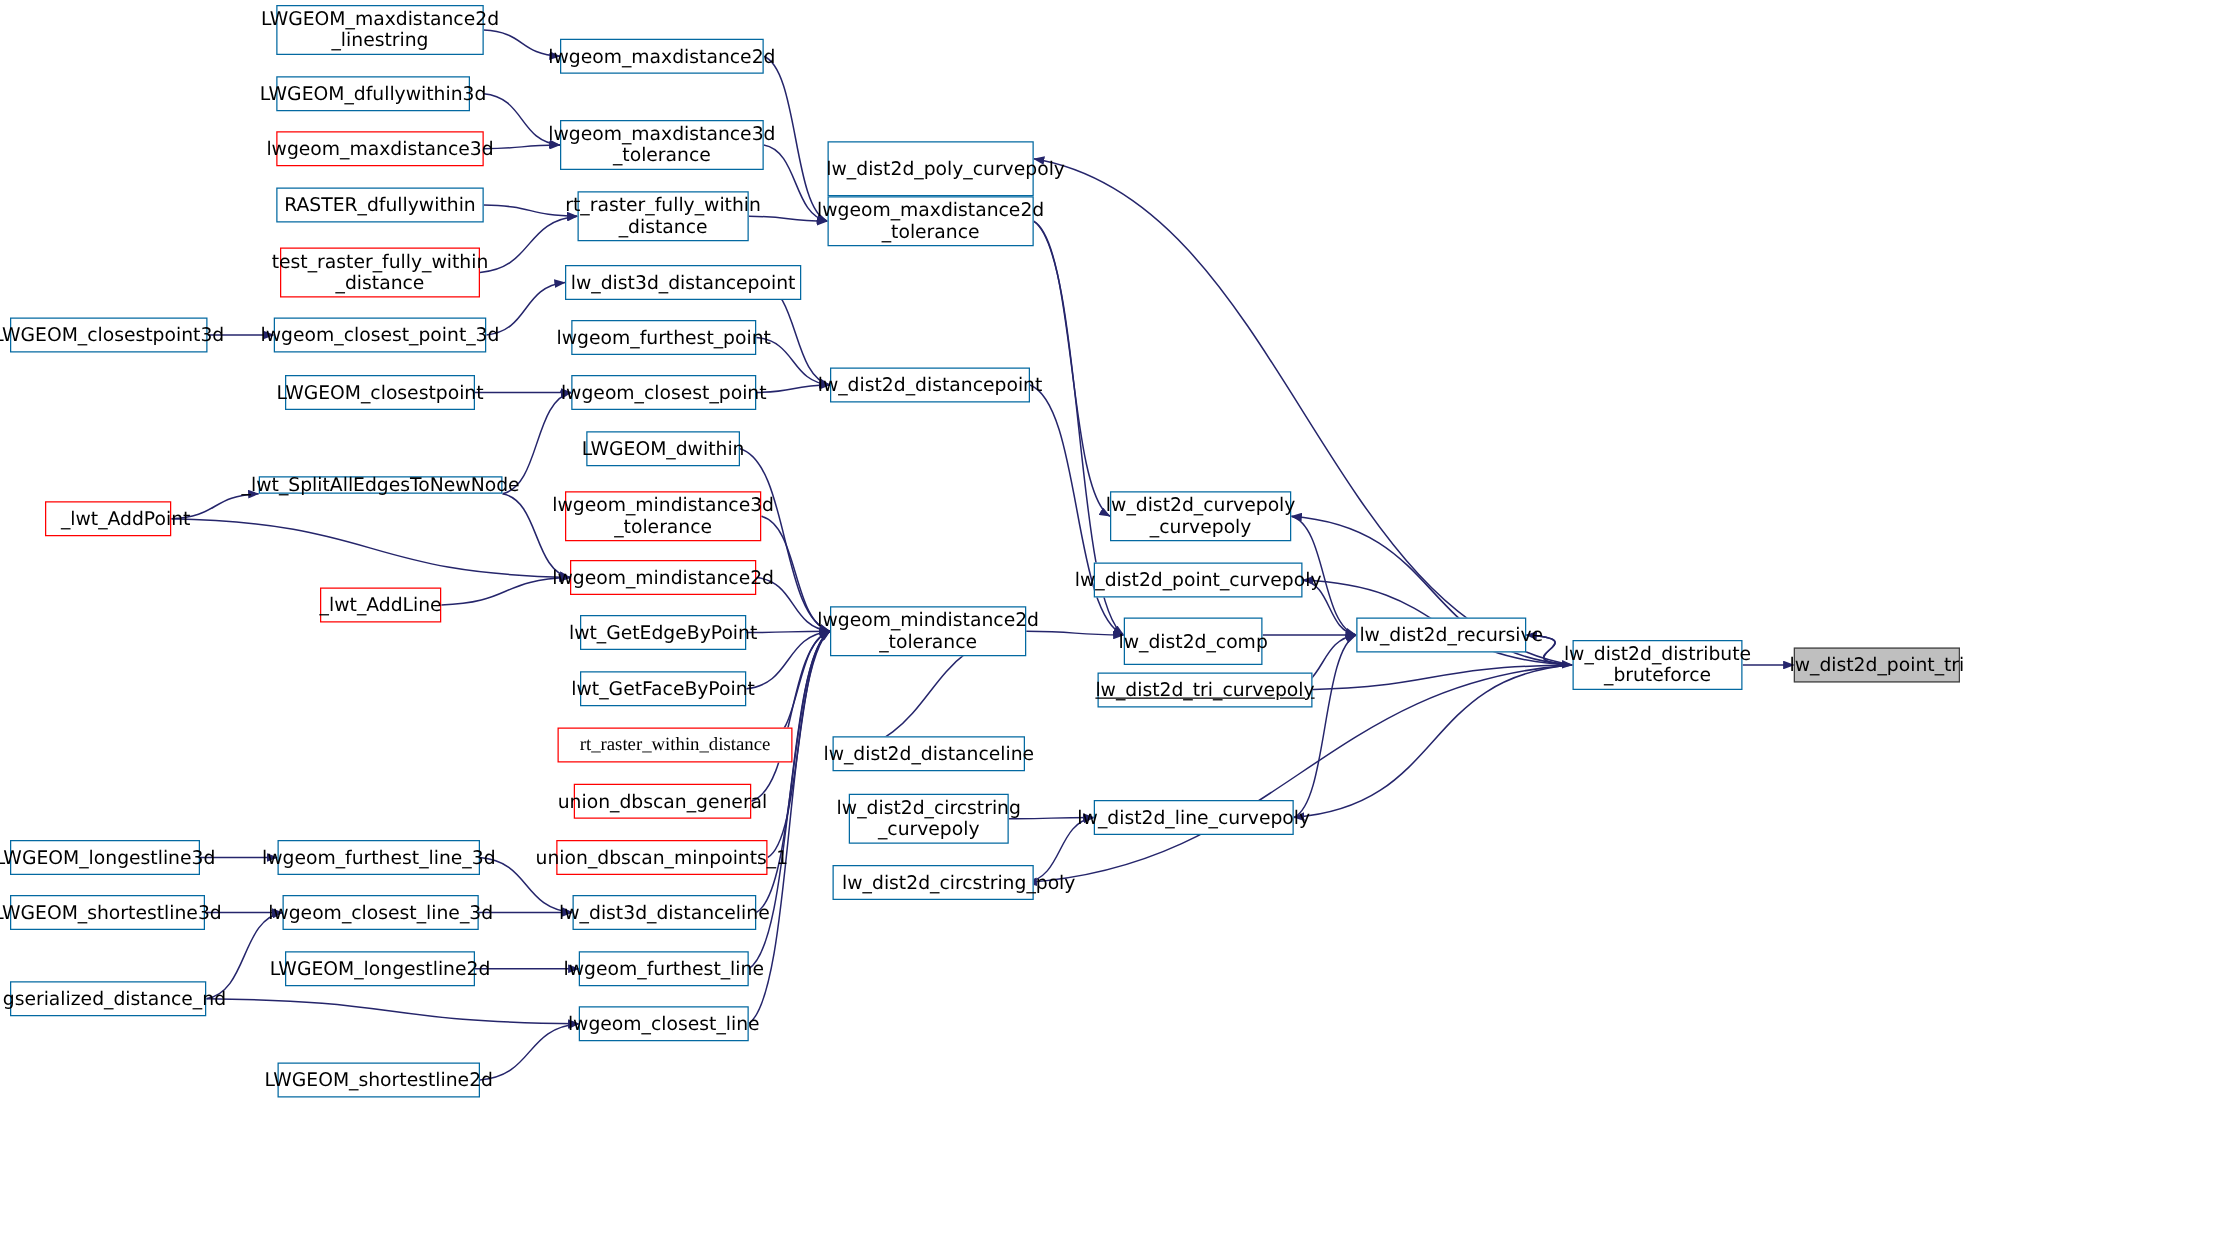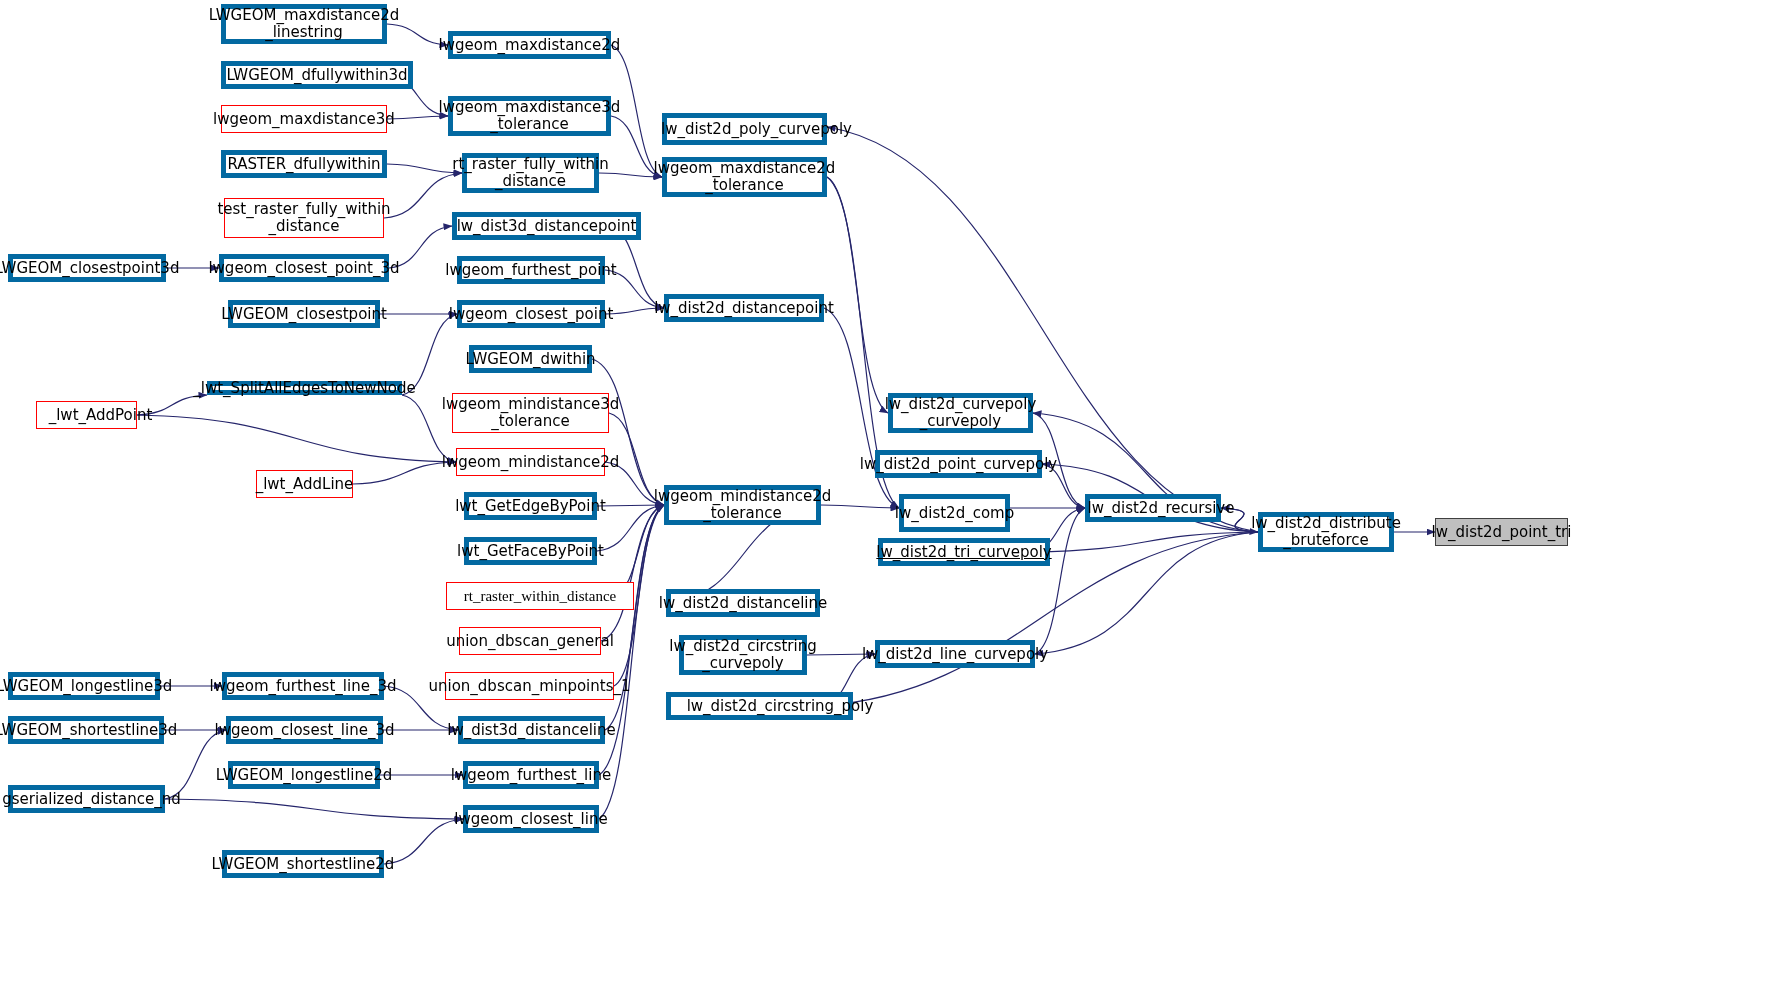--- a/index.html
+++ b/index.html
@@ -14,21 +14,21 @@
   }
   svg#edges{position:absolute;left:0;top:0;width:1781px;height:999px;}
   .node{
     position:absolute;
     box-sizing:border-box;
     display:flex;
     align-items:center;
     justify-content:center;
     text-align:center;
     background:#ffffff;
-    border:5px solid #0369a1;
+    border:1px solid #0369a1;
     color:#000000;
     font-size:15px;
     line-height:17px;
     letter-spacing:0px;
     white-space:pre-line;
     z-index:5;
   }
   .node.red{border:1.5px solid #ff0000;}
   .node.current{background:#bfbfbf;border:1px solid #404040;}
 </style>
@@ -101,28 +101,28 @@
         <path d="M384,864 C427.45,860.4 419.55,822.6 463,819" fill="none" stroke="#25256b" stroke-width="1.2" marker-end="url(#arrow)"></path>
         <path d="M599,819 C634.75,793.88 628.25,530.12 664,505" fill="none" stroke="#25256b" stroke-width="1.2" marker-end="url(#arrow)"></path>
         <path d="M599,775 C634.75,753.4 628.25,526.6 664,505" fill="none" stroke="#25256b" stroke-width="1.2" marker-end="url(#arrow)"></path>
         <path d="M605,730 C637.45,712 631.55,523 664,505" fill="none" stroke="#25256b" stroke-width="1.2" marker-end="url(#arrow)"></path>
       </g>
   </svg>
   <div id="node-layer">
       <div class="node" style="left: 221px; top: 4px; width: 166px; height: 40px;">LWGEOM_maxdistance2d
 _linestring</div>
       <div class="node" style="left: 448px; top: 31px; width: 163px; height: 28px;">lwgeom_maxdistance2d</div>
-      <div class="node" style="left: 221px; top: 61px; width: 192px; height: 28px;">LWGEOM_dfullywithin3d</div>
+      <div class="node" style="left: 221px; top: 61px; width: 155px; height: 28px;">LWGEOM_dfullywithin3d</div>
       <div class="node" style="left: 448px; top: 96px; width: 163px; height: 40px;">lwgeom_maxdistance3d
 _tolerance</div>
       <div class="node red" style="left: 221px; top: 105px; width: 166px; height: 28px;">lwgeom_maxdistance3d</div>
       <div class="node" style="left: 221px; top: 150px; width: 166px; height: 28px;">RASTER_dfullywithin</div>
       <div class="node" style="left: 462px; top: 153px; width: 137px; height: 40px;">rt_raster_fully_within
 _distance</div>
-      <div class="node" style="left: 662px; top: 113px; width: 165px; height: 32px; padding-left: 24px;">lw_dist2d_poly_curvepoly</div>
+      <div class="node" style="left: 662px; top: 113px; width: 165px; height: 44px; padding-left: 24px;">lw_dist2d_poly_curvepoly</div>
       <div class="node" style="left: 662px; top: 157px; width: 165px; height: 40px;">lwgeom_maxdistance2d
 _tolerance</div>
       <div class="node red" style="left: 224px; top: 198px; width: 160px; height: 40px;">test_raster_fully_within
 _distance</div>
       <div class="node" style="left: 452px; top: 212px; width: 189px; height: 28px;">lw_dist3d_distancepoint</div>
       <div class="node" style="left: 8px; top: 254px; width: 158px; height: 28px;">LWGEOM_closestpoint3d</div>
       <div class="node" style="left: 219px; top: 254px; width: 170px; height: 28px;">lwgeom_closest_point_3d</div>
       <div class="node" style="left: 457px; top: 256px; width: 148px; height: 28px;">lwgeom_furthest_point</div>
       <div class="node" style="left: 228px; top: 300px; width: 152px; height: 28px;">LWGEOM_closestpoint</div>
       <div class="node" style="left: 457px; top: 300px; width: 148px; height: 28px;">lwgeom_closest_point</div>
@@ -149,21 +149,21 @@
       <div class="node" style="left: 878px; top: 538px; width: 172px; height: 28px; text-decoration: underline;">lw_dist2d_tri_curvepoly</div>
       <div class="node red" style="left: 446px; top: 582px; width: 188px; height: 28px; font-family: Liberation Serif, serif;">rt_raster_within_distance</div>
       <div class="node" style="left: 666px; top: 589px; width: 154px; height: 28px;">lw_dist2d_distanceline</div>
       <div class="node red" style="left: 459px; top: 627px; width: 142px; height: 28px;">union_dbscan_general</div>
       <div class="node" style="left: 679px; top: 635px; width: 128px; height: 40px;">lw_dist2d_circstring
 _curvepoly</div>
       <div class="node" style="left: 875px; top: 640px; width: 160px; height: 28px;">lw_dist2d_line_curvepoly</div>
       <div class="node red" style="left: 445px; top: 672px; width: 169px; height: 28px;">union_dbscan_minpoints_1</div>
       <div class="node" style="left: 8px; top: 672px; width: 152px; height: 28px;">LWGEOM_longestline3d</div>
       <div class="node" style="left: 222px; top: 672px; width: 162px; height: 28px;">lwgeom_furthest_line_3d</div>
-      <div class="node" style="left: 666px; top: 692px; width: 187px; height: 28px; padding-left: 41px;">lw_dist2d_circstring_poly</div>
+      <div class="node" style="left: 666px; top: 692px; width: 161px; height: 28px; padding-left: 41px;">lw_dist2d_circstring_poly</div>
       <div class="node" style="left: 8px; top: 716px; width: 156px; height: 28px;">LWGEOM_shortestline3d</div>
       <div class="node" style="left: 226px; top: 716px; width: 157px; height: 28px;">lwgeom_closest_line_3d</div>
       <div class="node" style="left: 458px; top: 716px; width: 147px; height: 28px;">lw_dist3d_distanceline</div>
       <div class="node" style="left: 228px; top: 761px; width: 152px; height: 28px;">LWGEOM_longestline2d</div>
       <div class="node" style="left: 463px; top: 761px; width: 136px; height: 28px;">lwgeom_furthest_line</div>
       <div class="node" style="left: 8px; top: 785px; width: 157px; height: 28px; padding-left: 10px;">gserialized_distance_nd</div>
       <div class="node" style="left: 463px; top: 805px; width: 136px; height: 28px;">lwgeom_closest_line</div>
       <div class="node" style="left: 222px; top: 850px; width: 162px; height: 28px;">LWGEOM_shortestline2d</div>
     </div>
 </div>

